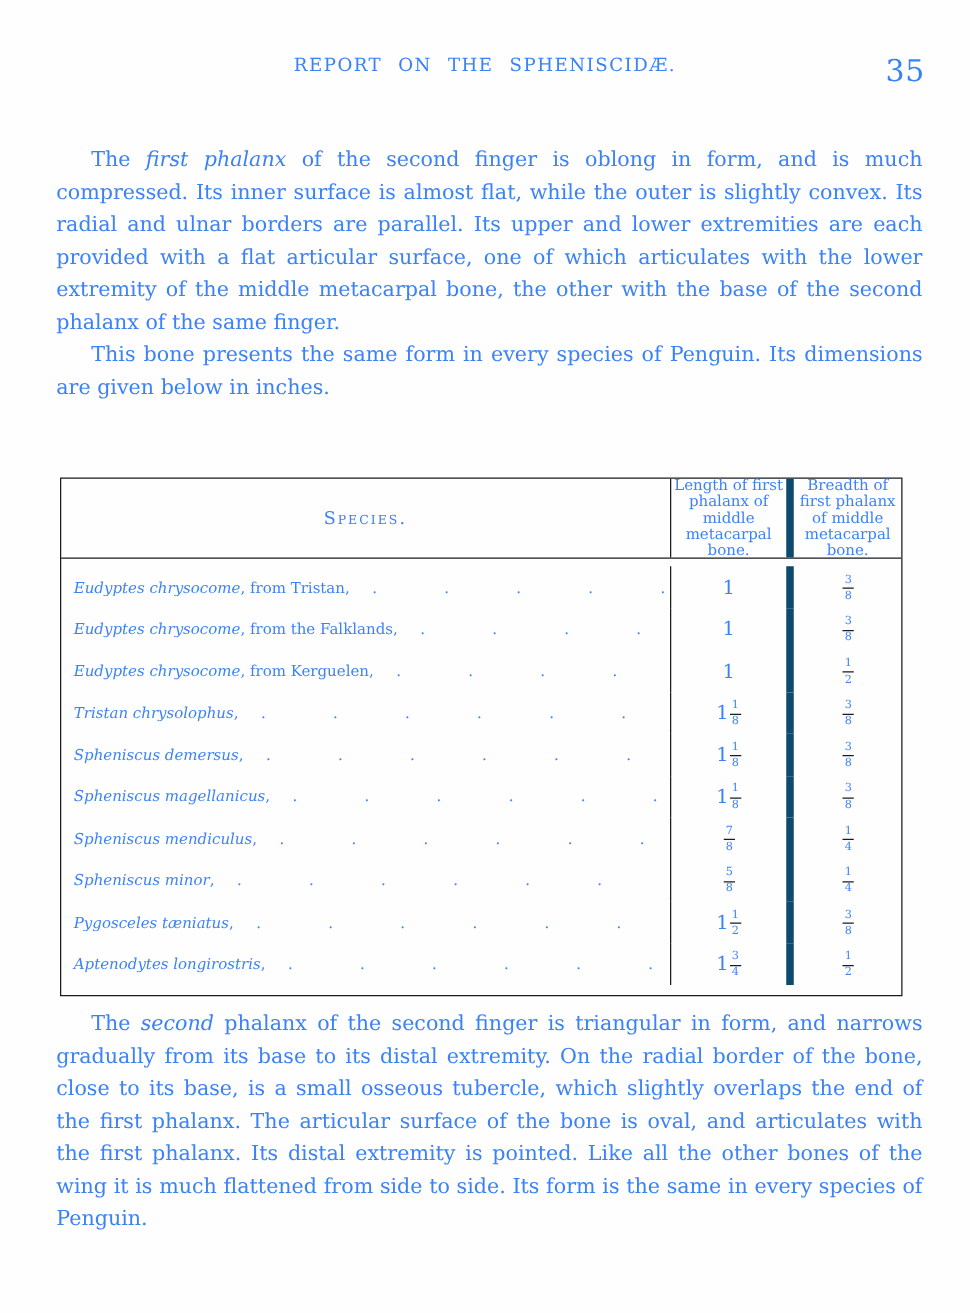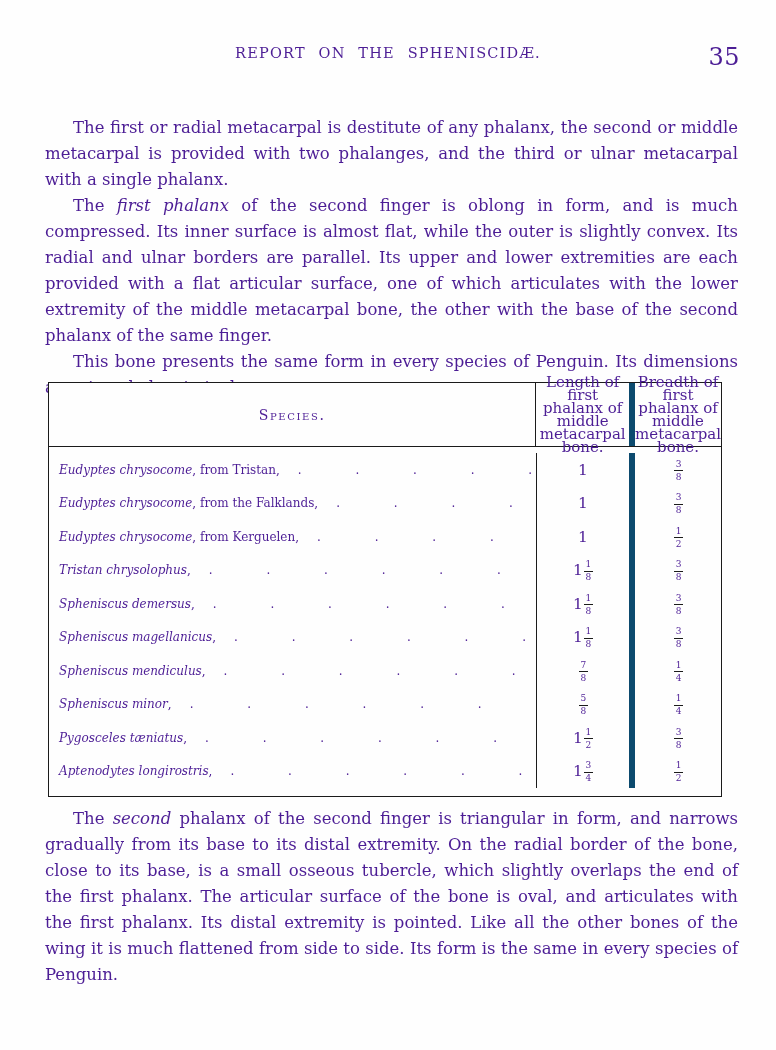--- a/index.html
+++ b/index.html
@@ -3,21 +3,21 @@
 <meta charset="utf-8">
 <style>
   html, body { margin: 0; padding: 0; }
   body { background: #e8e8e8; }
   .page {
     position: relative;
     width: 776px;
     height: 1050px;
     background: #fefefe;
     font-family: "DejaVu Serif", "Liberation Serif", serif;
-    color: #4c1d95;
+    color: #3b82f6;
     overflow: hidden;
     margin: 0 auto;
   }
   
   .running-head {
     position: absolute;
     top: 45px; left: 0; right: 0;
     text-align: center;
     font-size: 14.5px;
     letter-spacing: 1.2px;
@@ -70,21 +70,21 @@
   .c-breadth { width: 92px;  border-left: 6px solid #0c4a6e; box-sizing: border-box; }
   .th-species {
     display: flex; align-items: center; justify-content: center;
     font-variant: small-caps;
     font-size: 14px;
     letter-spacing: 1.6px;
   }
   .th-small {
     display: flex; align-items: center; justify-content: center;
     text-align: center;
-    font-size: 15px;
+    font-size: 12px;
     line-height: 13px;
     padding: 0 2px;
   }
   .t-body { padding: 6px 0 8px; }
   .t-row { display: flex; height: 33.5px; }
   .cell-species {
     display: flex;
     align-items: baseline;
     padding-left: 10px;
     overflow: hidden;
@@ -128,21 +128,20 @@
 </head>
 <body>
 
 <div class="page">
 
   <div class="running-head">REPORT ON THE SPHENISCIDÆ.</div>
   <div class="page-number">35</div>
 
 
   <div class="body-block top-block">
-    <p class="para"><span>The first or radial metacarpal is destitute of any phalanx, the second or middle metacarpal is provided with two phalanges, and the third or ulnar metacarpal with a single phalanx.</span></p>
     <p class="para"><span>The </span><span class="it">first phalanx</span><span> of the second finger is oblong in form, and is much compressed.  Its inner surface is almost flat, while the outer is slightly convex.  Its radial and ulnar borders are parallel.  Its upper and lower extremities are each provided with a flat articular surface, one of which articulates with the lower extremity of the middle metacarpal bone, the other with the base of the second phalanx of the same finger.</span></p>
     <p class="para"><span>This bone presents the same form in every species of Penguin.  Its dimensions are given below in inches.</span></p>
   </div>
 
   <div class="dim-table">
     <div class="t-head">
       <div class="c-species th-species">Species.</div>
       <div class="c-length th-small">Length of first phalanx of middle metacarpal bone.</div>
       <div class="c-breadth th-small">Breadth of first phalanx of middle metacarpal bone.</div>
     </div>

